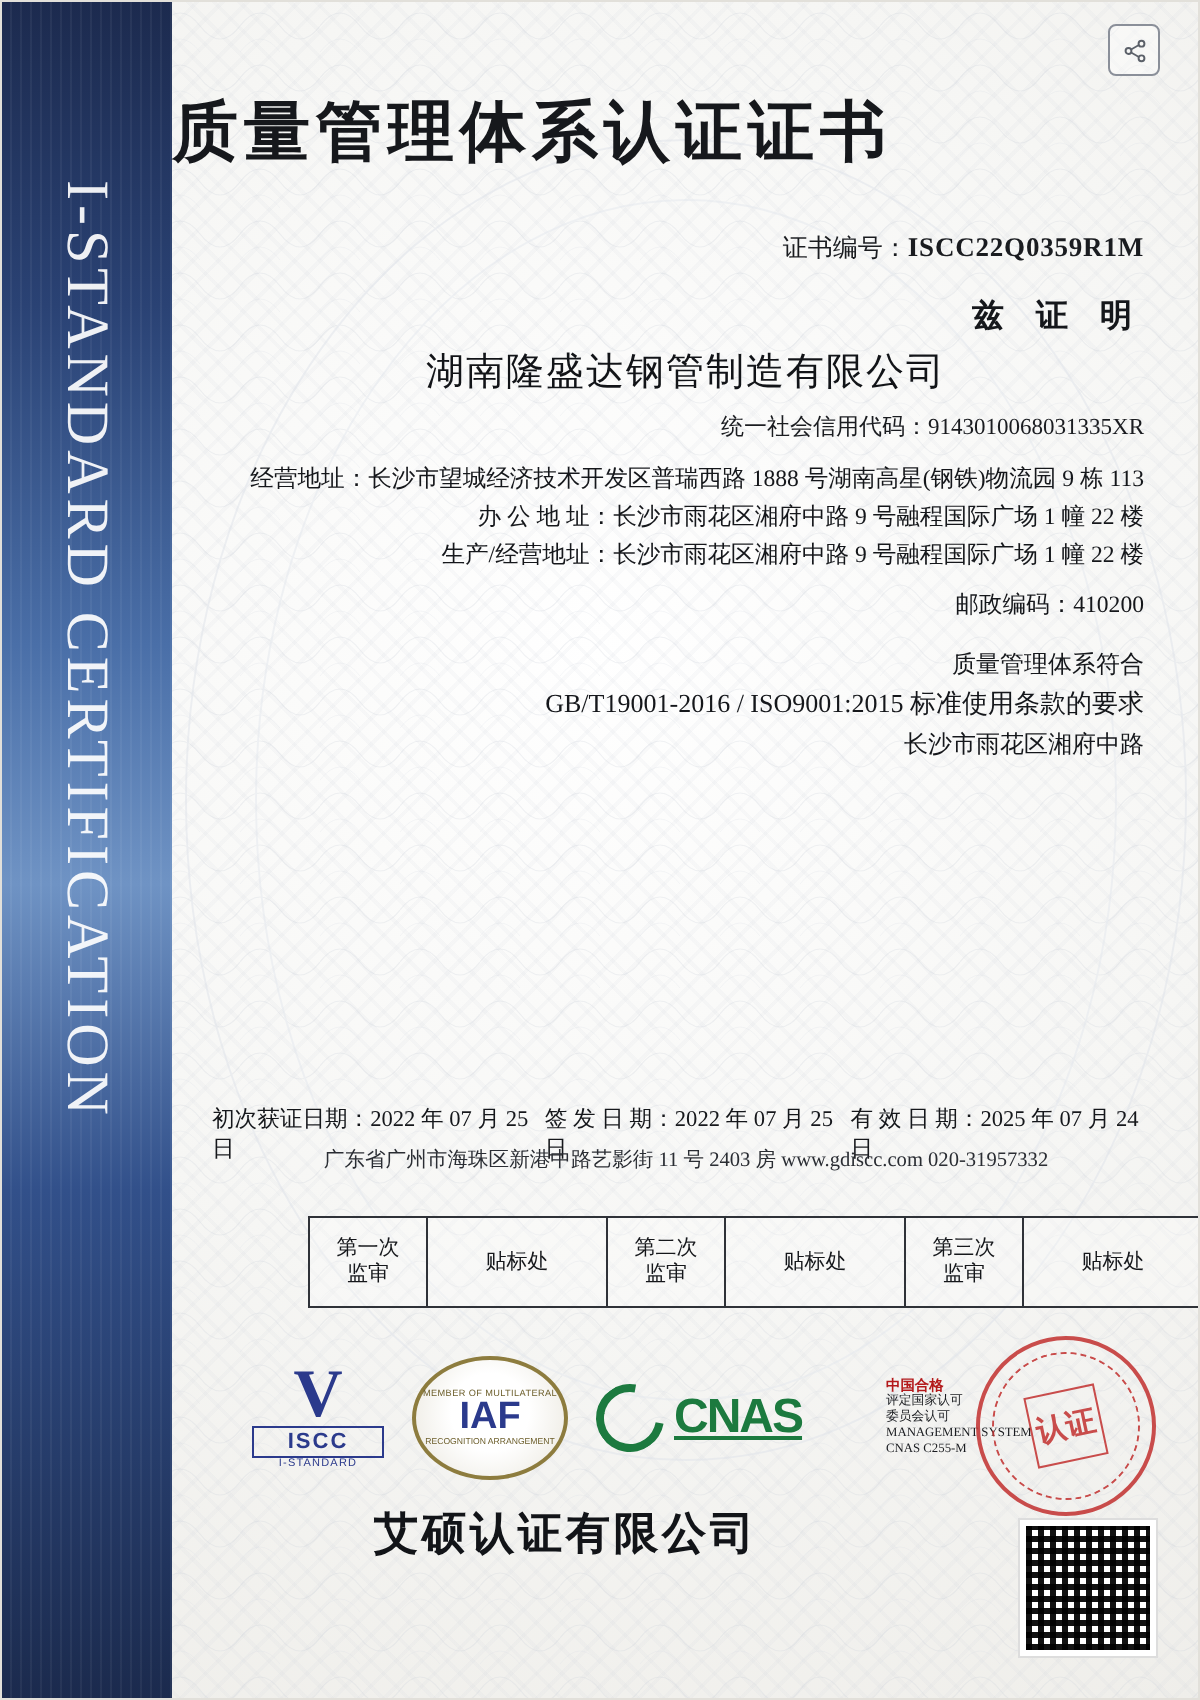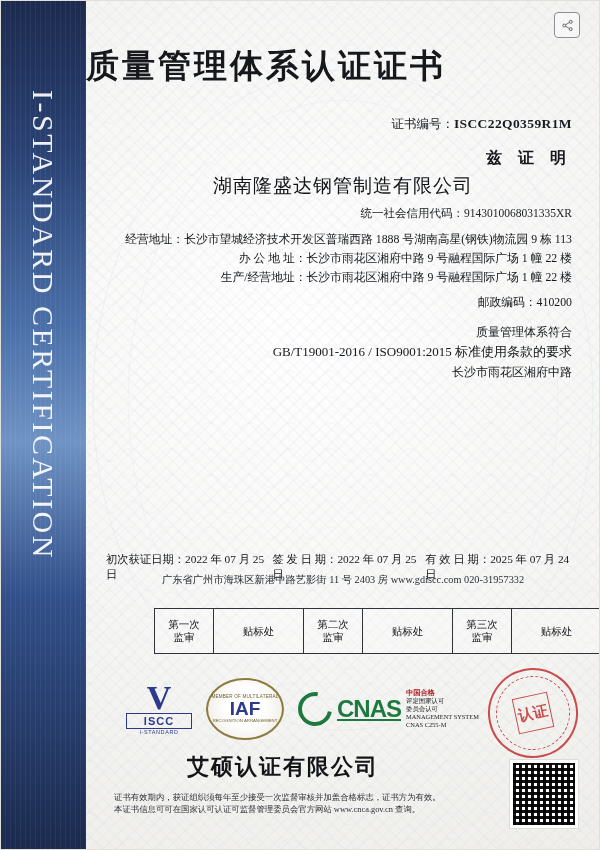--- a/index.html
+++ b/index.html
@@ -273,20 +273,21 @@
     width: 26px; height: 26px;
     border: 4px solid #1c7a3f;
     border-radius: 50%;
     border-right-color: transparent;
     transform: rotate(-35deg);
   }
   .cnas-text { font-size: 24px; font-weight: bold; color: #1c7a3f; font-family: "Liberation Sans", sans-serif; letter-spacing: -1px; text-decoration: underline; }
   .cnas-cn {
     font-size: 6.4px; color: #1a1c20; line-height: 8px;
     font-family: "Liberation Serif", serif;
+    margin-left: 37px;
   }
   .cnas-cn .red { color: #b3191b; font-weight: bold; font-size: 7.2px; }
   .seal {
     position: absolute;
     right: 22px;
     top: 668px;
     width: 86px; height: 86px;
     border-radius: 50%;
     border: 2px solid #c2302f;
     color: #c2302f;
@@ -489,22 +490,18 @@
       </div>
     </div>
 
     <div class="seal">
       <div class="seal-ring"></div>
       <div class="seal-inner">认证</div>
     </div>
 
     <div class="org-name">艾硕认证有限公司</div>
 
-    <div class="footnote">
-      <div>证书有效期内，获证组织须每年至少接受一次监督审核并加盖合格标志，证书方为有效。</div>
-      <div>本证书信息可可在国家认可认证可监督管理委员会官方网站 www.cnca.gov.cn 查询。</div>
-    </div>
 
     <div class="qr"></div>
   </div>
 
   <div class="border-frame"></div>
 </div>
 
 </body></html>

